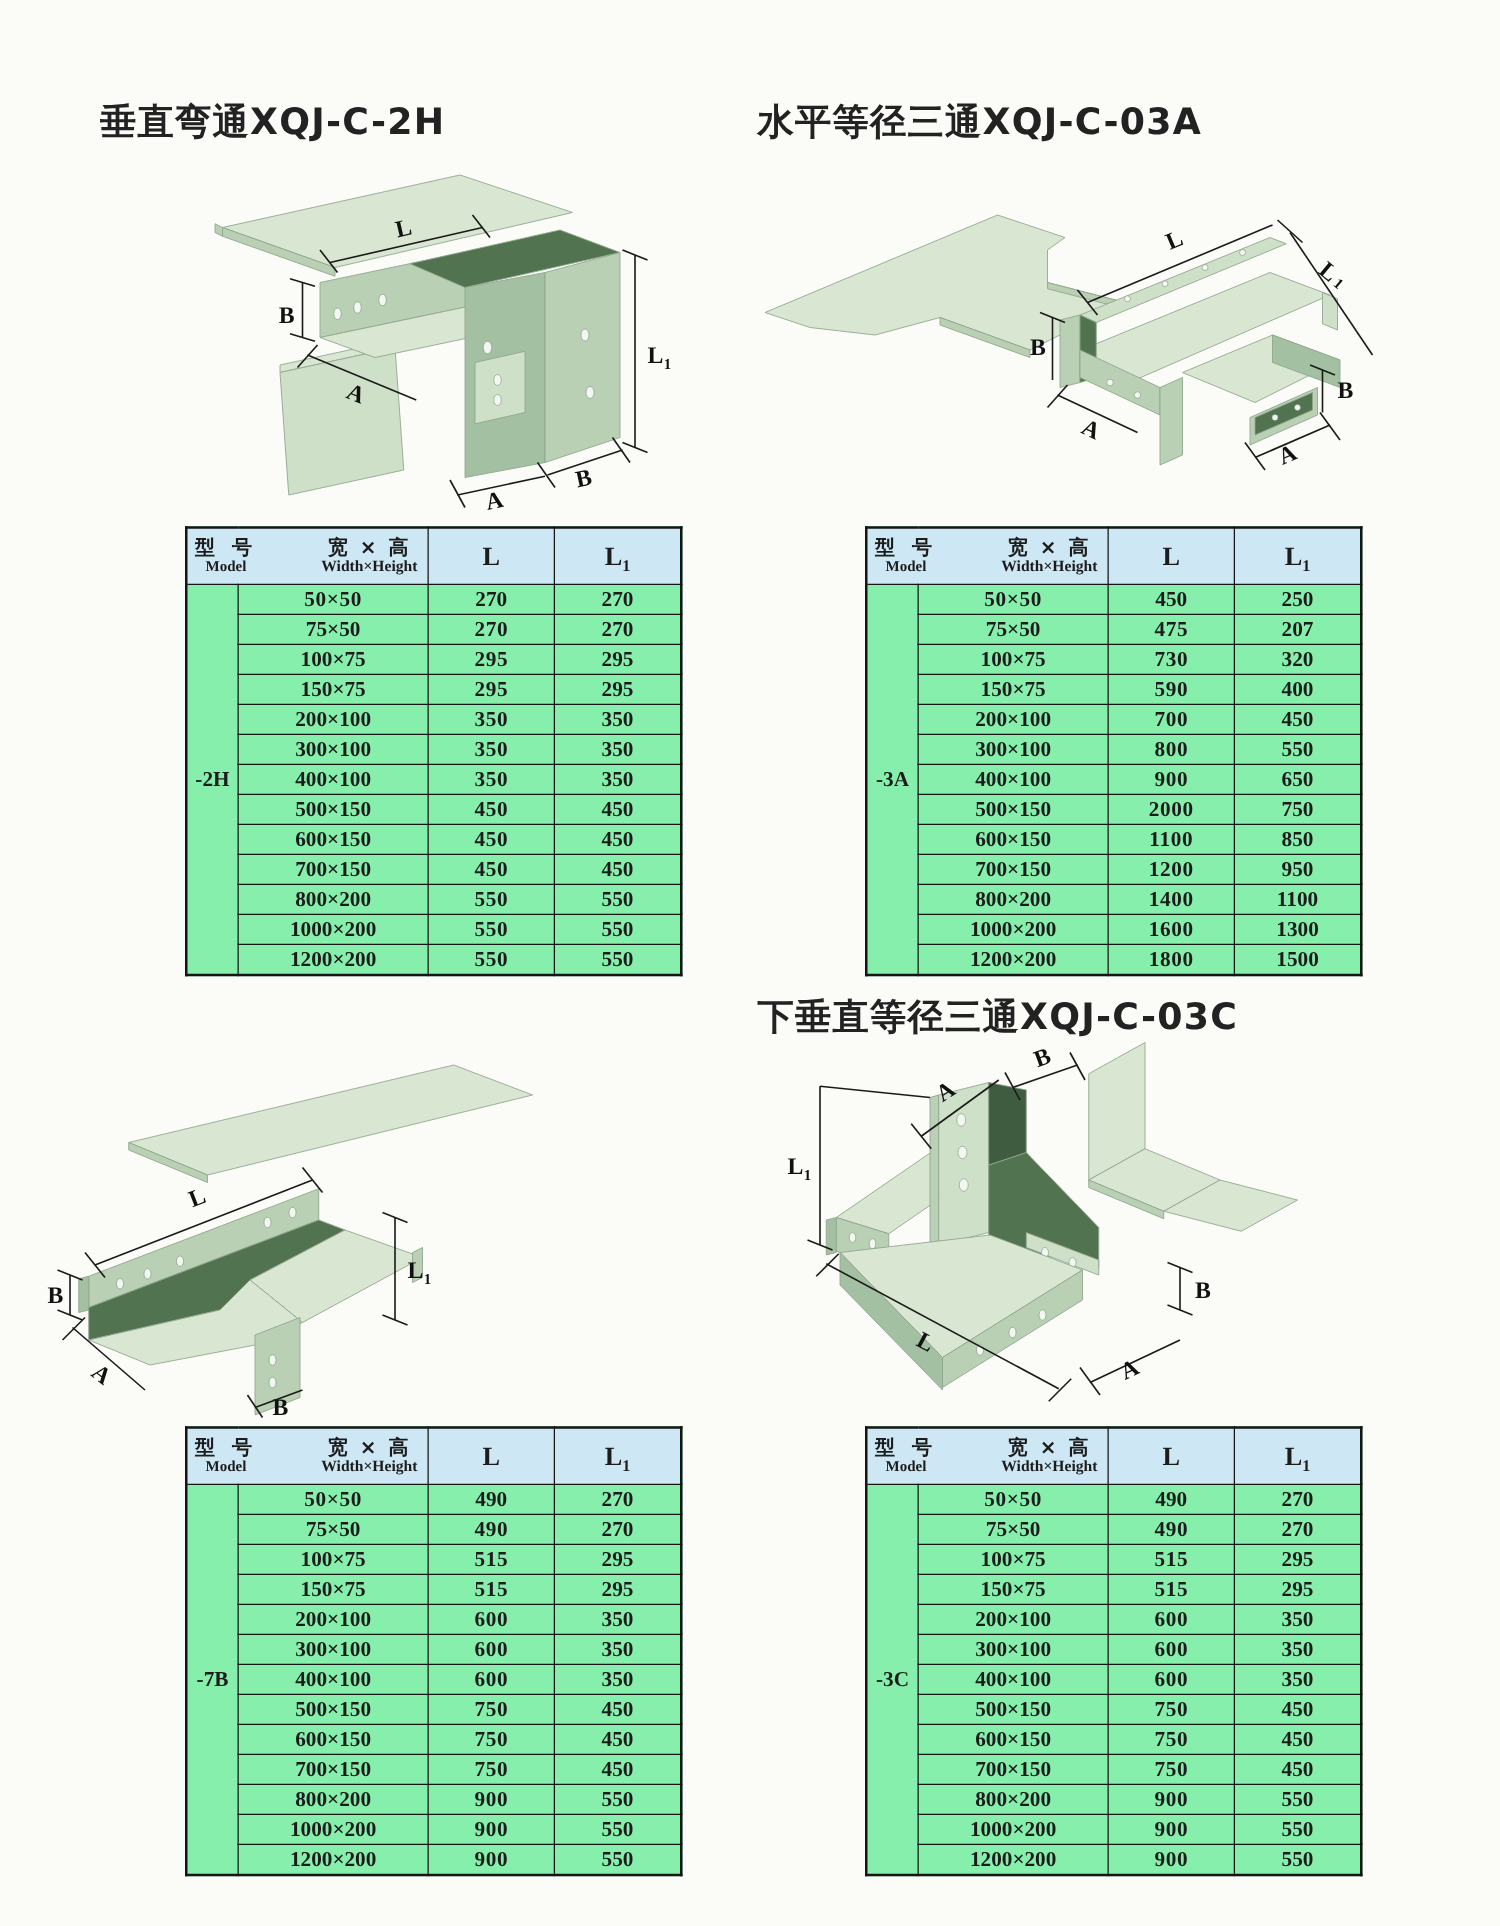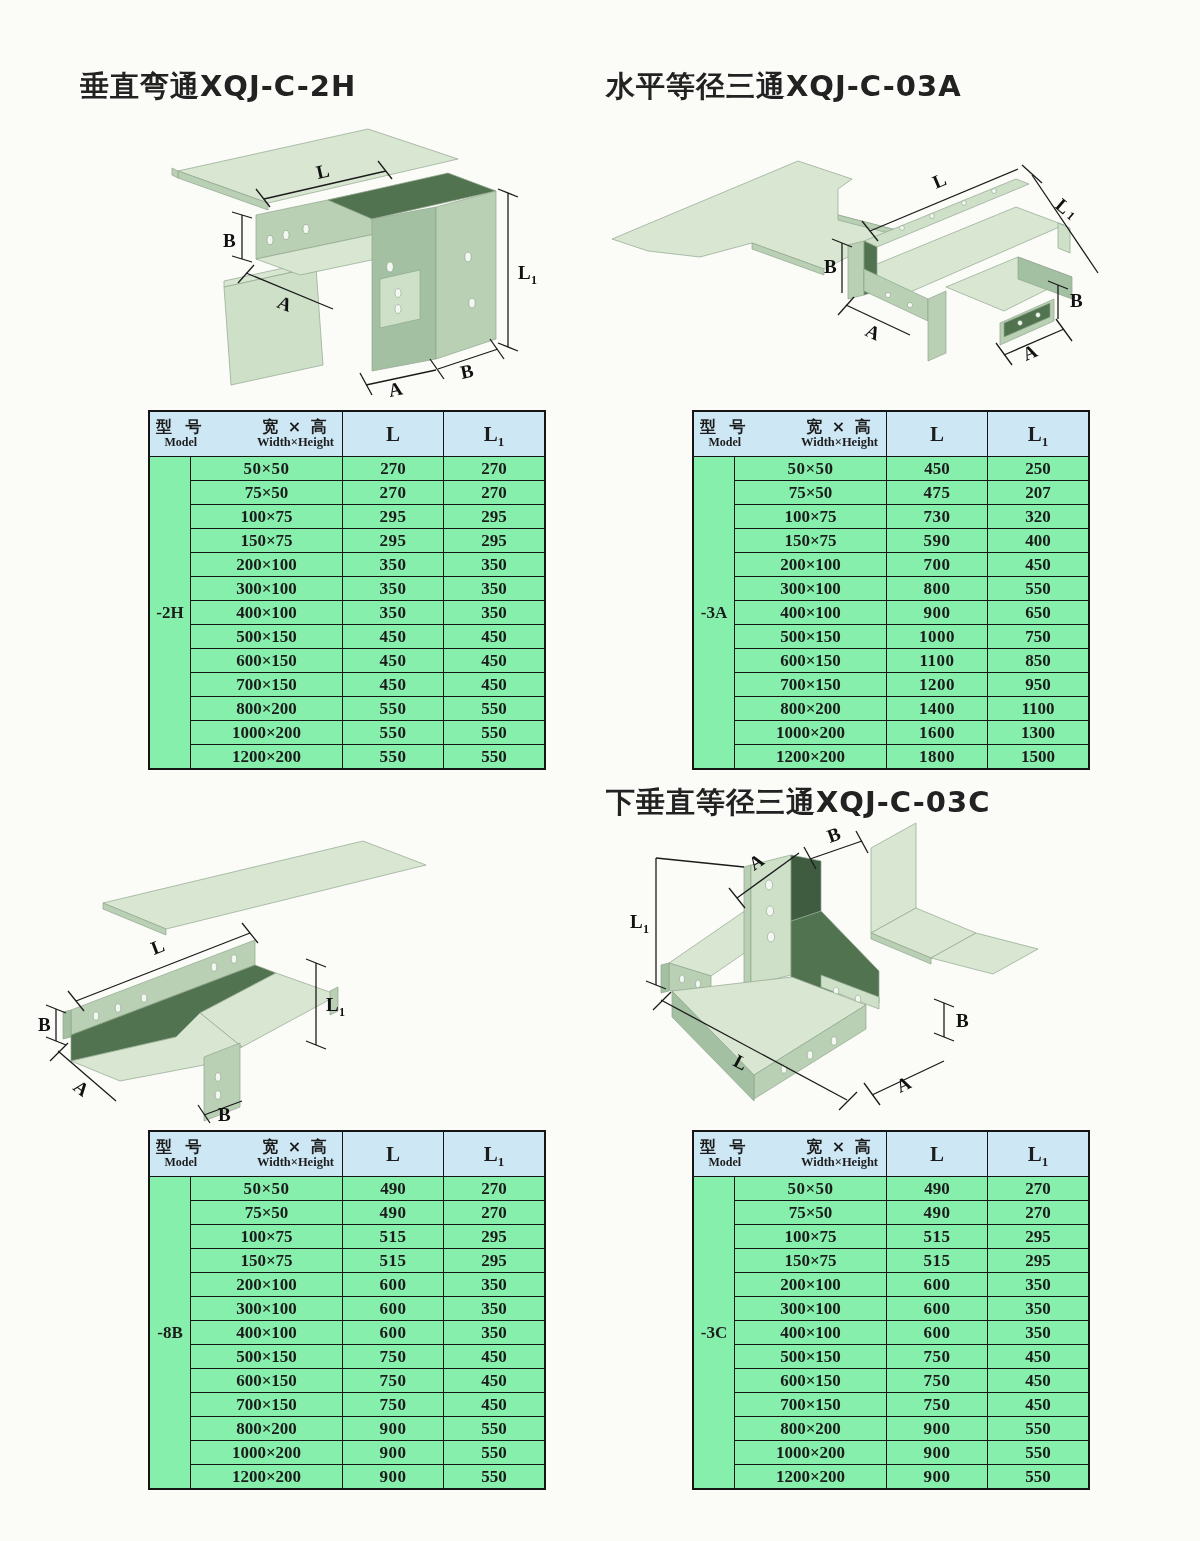--- a/index.html
+++ b/index.html
@@ -4,21 +4,21 @@
 <style>
   html,body{margin:0;padding:0;}
   body{
     width:1200px;height:1541px;
     background:#fbfbf8;
     font-family:"Liberation Sans", sans-serif;
     color:#1c1c1c;
     position:relative;
   }
   .grid{
-    position:absolute;left:0;top:5px;width:1200px;height:1384px;
+    position:absolute;left:0;top:16px;width:1200px;height:1384px;
   }
   .section{position:absolute;width:600px;}
   .s1{left:0;   top:0;   height:770px;}
   .s2{left:600px;top:0;  height:770px;}
   .s3{left:0;   top:770px;height:771px;}
   .s4{left:600px;top:770px;height:771px;}
 
   .sec-title{
     position:absolute;
     font-family:"DejaVu Sans", sans-serif;
@@ -365,21 +365,21 @@
             <td>800</td>
             <td>550</td>
           </tr>
           <tr>
             <td>400×100</td>
             <td>900</td>
             <td>650</td>
           </tr>
           <tr>
             <td>500×150</td>
-            <td>1000</td>
+            <td>2000</td>
             <td>750</td>
           </tr>
           <tr>
             <td>600×150</td>
             <td>1100</td>
             <td>850</td>
           </tr>
           <tr>
             <td>700×150</td>
             <td>1200</td>
@@ -473,21 +473,21 @@
                   <span class="th-en2">Width×Height</span>
                 </span>
             </div>
           </th>
           <th class="th-l">L</th>
           <th class="th-l1"><span>L</span><sub>1</sub></th>
         </tr>
       </thead>
       <tbody>
           <tr>
-            <td rowspan="13" class="model-cell">-8B</td>
+            <td rowspan="13" class="model-cell">-7B</td>
             <td>50×50</td>
             <td>490</td>
             <td>270</td>
           </tr>
           <tr>
             <td>75×50</td>
             <td>490</td>
             <td>270</td>
           </tr>
           <tr>

